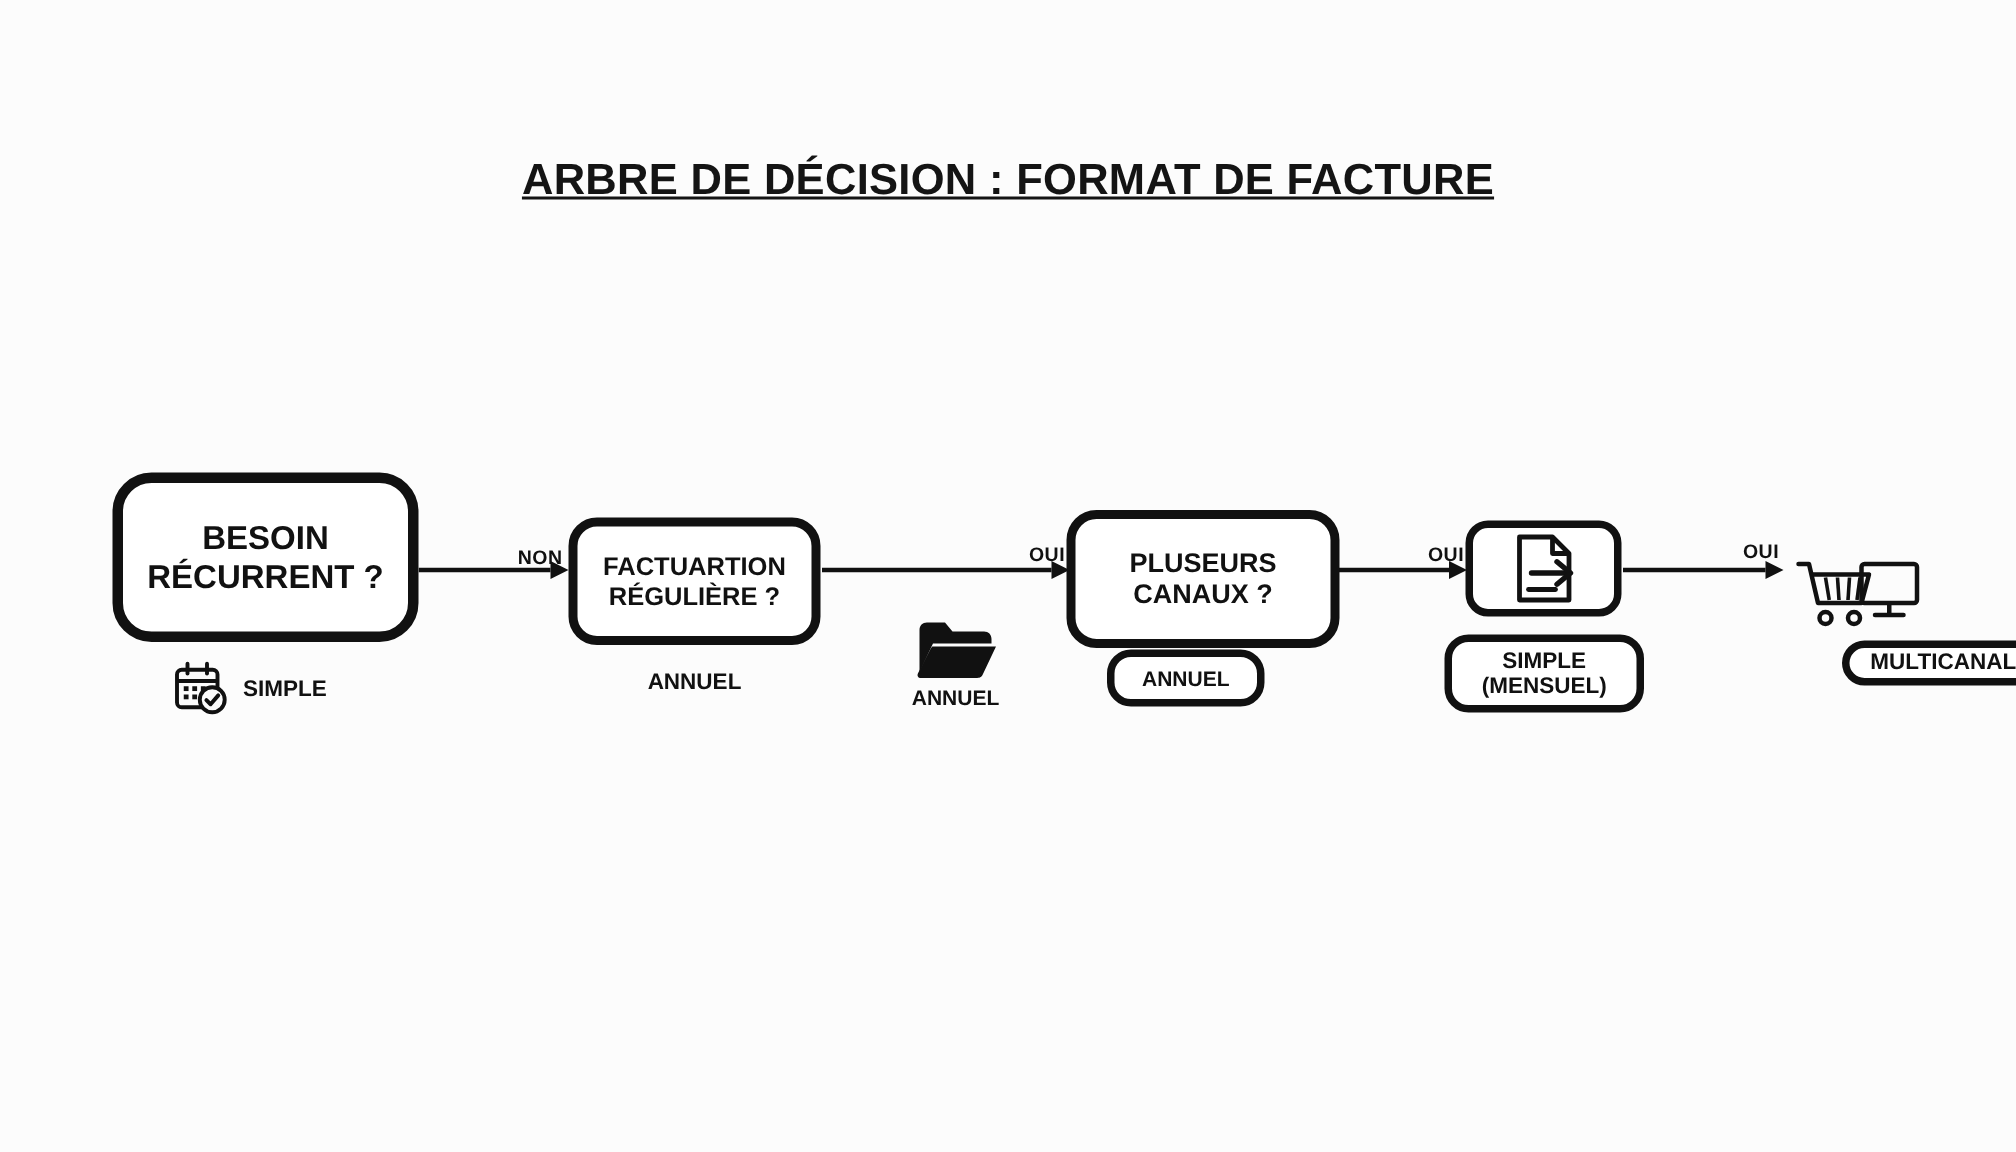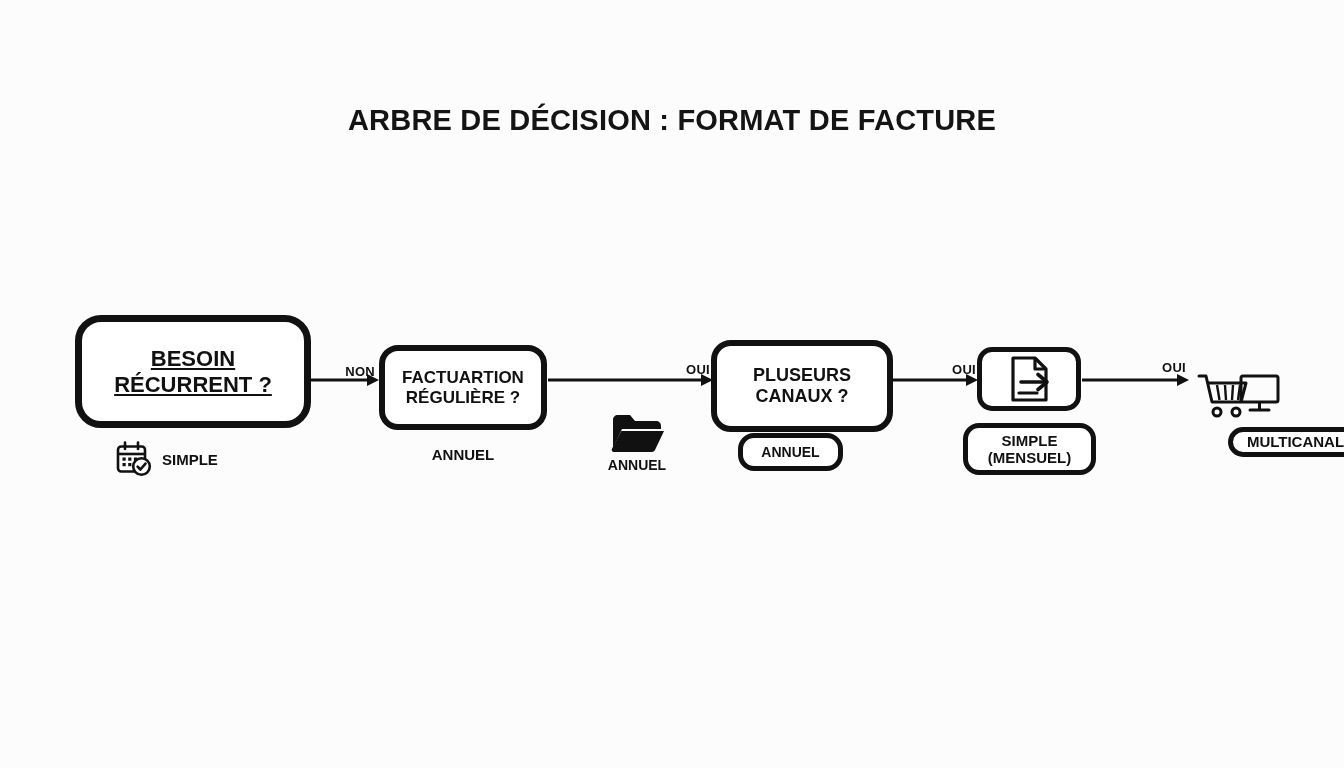--- a/index.html
+++ b/index.html
@@ -29,20 +29,21 @@
     position: absolute;
     left: 0;
     top: 104px;
     width: 1344px;
     text-align: center;
     font-size: 29px;
     font-weight: bold;
     letter-spacing: 0.2px;
     color: #141414;
     white-space: nowrap;
+    text-decoration: underline;
   }
 
   
   .node {
     position: absolute;
     box-sizing: border-box;
     background: #ffffff;
     border: 6px solid #111111;
     display: flex;
     align-items: center;
@@ -54,26 +55,25 @@
     z-index: 3;
   }
   .node-text {
     display: block;
     white-space: pre-line;
   }
 
   #node1 {
     left: 75px;
     top: 315px;
-    width: 236px;
+    width: 204px;
     height: 113px;
     border-radius: 26px;
     border-width: 7px;
     font-size: 22px;
-    text-decoration: underline;
   }
   #node2 {
     left: 379px;
     top: 345px;
     width: 168px;
     height: 85px;
     border-radius: 19px;
     border-width: 6px;
     font-size: 17px;
   }

